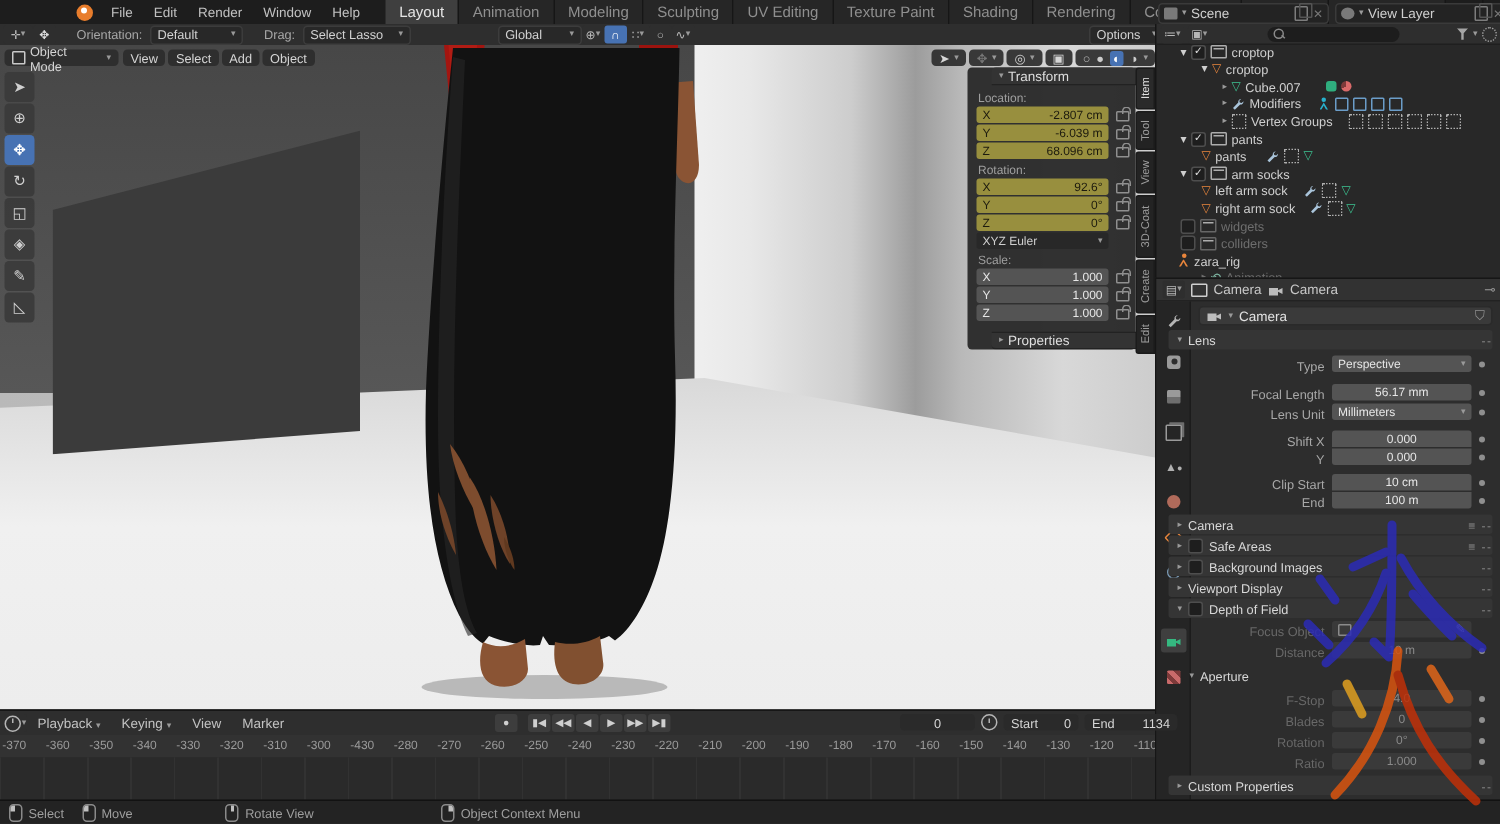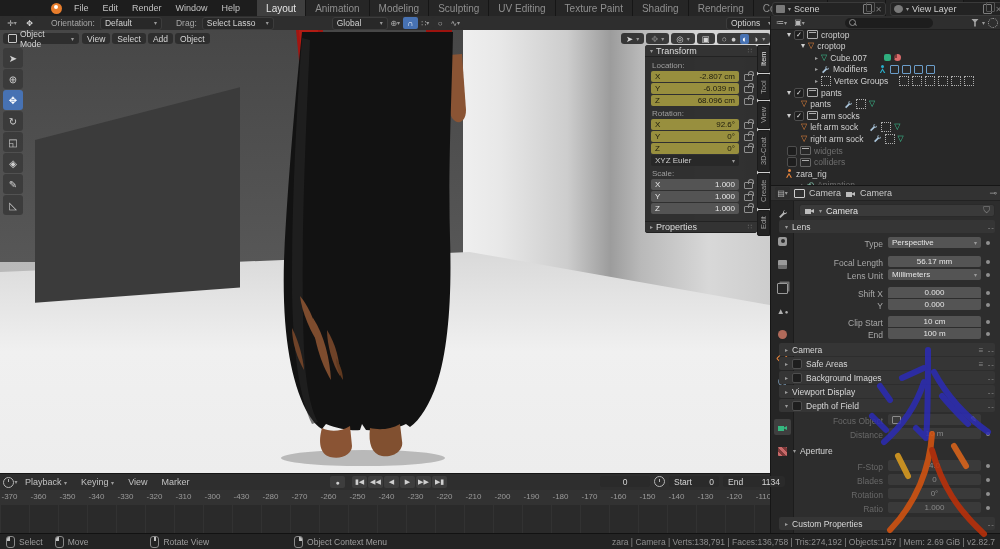--- a/index.html
+++ b/index.html
@@ -53,21 +53,21 @@
   .matdot{width:7px;height:7px;border-radius:2px;background:#2fae7e;flex:0 0 auto;}
   .piedot{width:7px;height:7px;border-radius:50%;background:conic-gradient(#d96a6a 0 68%,#7e3a3a 68% 100%);flex:0 0 auto;}
   
   #viewport{left:0;top:30px;width:770px;height:443px;background:#8f8f8f;overflow:hidden;}
   .vp-hdr-btn{background:rgba(44,44,44,.92);}
   
   .tool-col-btn{width:20px;height:20px;background:#3a3a3ae6;border-radius:3px;display:flex;align-items:center;justify-content:center;color:#d0d0d0;font-size:10px;margin-bottom:1px;}
   .tool-col-btn.active{background:#4772b3;color:#fff;}
   
   #npanel{left:645px;top:15px;width:112px;height:188px;background:rgba(42,42,42,.96);border-radius:3px;padding:0;}
-  .np-hdr{position:absolute;left:0;top:0;width:112px;height:12px;display:flex;align-items:center;gap:3px;padding:0 5px;box-sizing:border-box;color:#dedede;border-bottom:1px solid #222;background:#333;border-radius:3px 3px 0 0;}
+  .np-hdr{position:absolute;left:16px;top:0;width:112px;height:12px;display:flex;align-items:center;gap:3px;padding:0 5px;box-sizing:border-box;color:#dedede;border-bottom:1px solid #222;background:#333;border-radius:3px 3px 0 0;}
   .np-label{position:absolute;left:7px;color:#9f9f9f;font-size:8px;}
   .np-row{position:absolute;left:6px;width:88px;height:11px;border-radius:2px;display:flex;align-items:center;justify-content:space-between;padding:0 4px;box-sizing:border-box;font-size:8px;}
   .kf{background:#988f3e;color:#1d1b0e;}
   .gf{background:#545454;color:#e8e8e8;}
   .lock{position:absolute;width:7px;height:5px;border:1px solid #8f8f8f;border-radius:1px;left:99px;}
   .lock::before{content:"";position:absolute;left:2.5px;top:-4px;width:4px;height:4px;border:1px solid #8f8f8f;border-bottom:none;border-radius:3px 3px 0 0;}
   .vtab{position:absolute;left:757px;width:13px;background:#232323;color:#9d9d9d;font-size:7.5px;writing-mode:vertical-rl;transform:rotate(180deg);display:flex;align-items:center;justify-content:center;border-radius:0 2px 2px 0;border:1px solid #1b1b1b;box-sizing:border-box;}
   .vtab.active{background:#2a2a2a;color:#e2e2e2;}
   
   #props{left:770px;top:185px;width:230px;height:348px;background:#2d2d2d;border-left:1px solid #161616;border-top:1px solid #161616;}
@@ -695,21 +695,20 @@
         <span>Move</span>
       </span>
     <span class="hint" style="margin-left:62px">
         <span class="mouse mid"></span>
         <span>Rotate View</span>
       </span>
     <span class="hint" style="margin-left:85px">
         <span class="mouse right"></span>
         <span>Object Context Menu</span>
       </span>
-    <span style="margin-left:auto;margin-right:5px;color:#8e8e8e">zara | Camera | Verts:138,791 | Faces:136,758 | Tris:274,192 | Objects:1/57 | Mem: 2.69 GiB | v2.82.7</span>
   </div>
 
   <svg id="watermark" class="abs" width="142" height="207" viewBox="0 0 142 207">
     <g stroke="#2b2bb5" stroke-width="6" stroke-linecap="round" fill="none">
       <path d="M70,12 C70,50 70,80 68,100 M68,100 L58,90"></path>
       <path d="M22,48 L32,62"></path>
       <path d="M14,78 L28,92"></path>
       <path d="M44,40 L66,30"></path>
       <path d="M76,34 C90,60 110,80 130,94"></path>
       <path d="M66,44 C58,68 44,88 26,104"></path>

